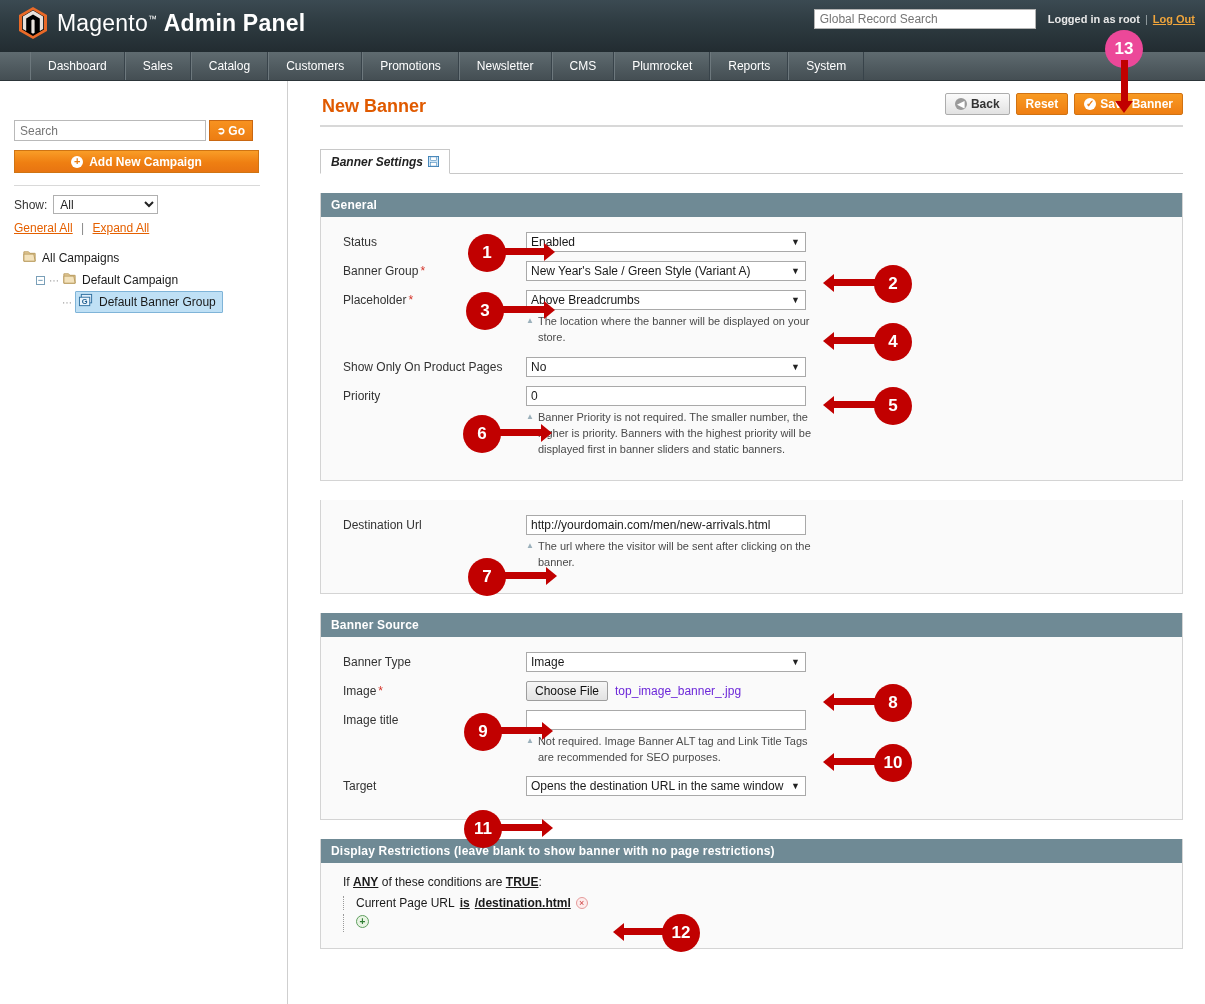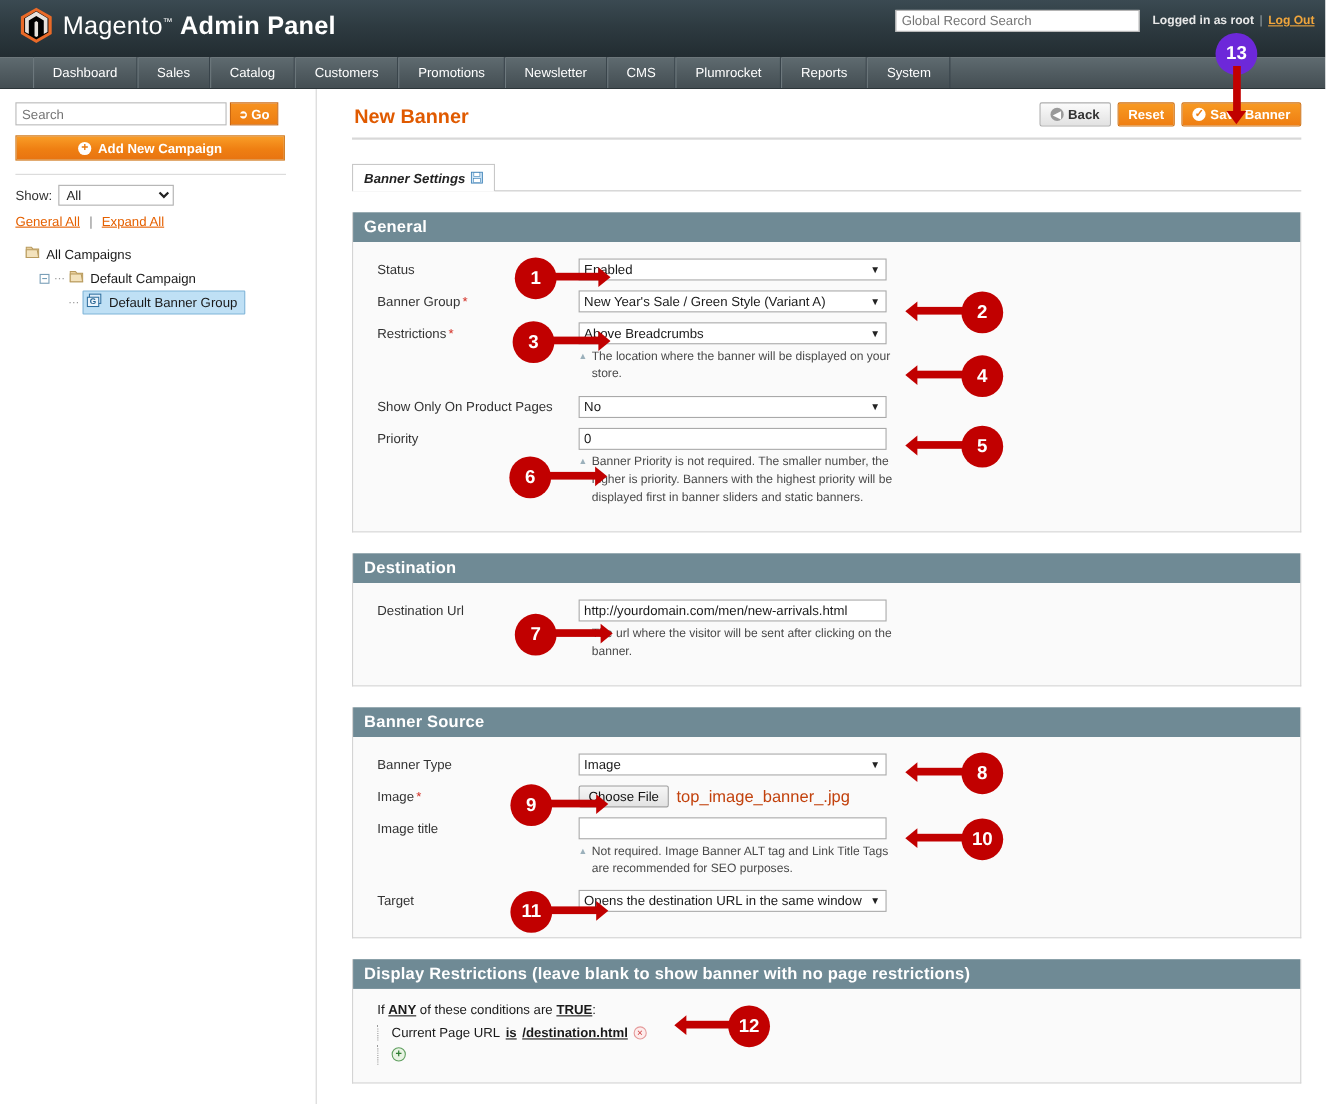--- a/index.html
+++ b/index.html
@@ -52,21 +52,21 @@
 
   
   .page{ display:flex; width:1205px; height:923px; }
   .sidebar{
     width:288px; border-right:1px solid #cfcfcf; background:#fff;
     padding:12px 16px 0 14px; position:relative;
   }
   .content{ flex:1; background:#fff; padding:12px 22px 0 32px; position:relative; }
 
   
-  .searchrow{ display:flex; }
+  .searchrow{ display:flex;margin-top:27px; }
   .searchbox{
     width:192px; height:21px; border:1px solid #b9b9b9; background:#fff;
     font-size:12px; color:#9a9a9a; padding:1px 5px; font-family:"Liberation Sans",sans-serif;
   }
   .gobtn{
     margin-left:3px; height:21px; min-width:44px; padding:0 6px;
     background:linear-gradient(to bottom,#f79220 0%,#ed7d12 100%);
     border:1px solid #c96712; color:#fff; font-weight:bold; font-size:12px;
     display:flex; align-items:center; gap:3px; justify-content:center;
   }
@@ -141,21 +141,21 @@
     background:#fff; border:1px solid #c8c8c8; border-bottom:1px solid #fff;
     height:25px; display:flex; align-items:center; gap:5px; padding:0 10px;
     font-size:12px; font-style:italic; font-weight:bold; color:#222;
     position:relative; top:1px;
   }
   .floppy{ width:11px;height:11px;display:inline-block; }
 
   
   .fset{ margin-top:19px; border:1px solid #d4d4d4; border-top:none; background:#fafafa; }
   .fhead{
-    background:#6f8a95; color:#fff; font-size:15px; font-weight:bold;
+    background:#6f8a95; color:#fff; font-size:12px; font-weight:bold;
     padding:5px 10px; letter-spacing:.2px;
   }
   .fbody{ padding:15px 0 14px 0; }
   .frow{ display:flex; align-items:flex-start; margin-bottom:9px; }
   .flabel{
     width:205px; padding-left:22px; font-size:12px; color:#333;
     line-height:20px; flex:0 0 auto;
   }
   .req{ color:#d4342a; margin-left:2px; }
   .fctl{ flex:1 1 auto; }
@@ -177,21 +177,21 @@
   }
   .hint .tri{ color:#9bb0bb; font-size:8px; line-height:16px; flex:0 0 auto; }
 
   .filerow{ display:flex; align-items:center; gap:7px; }
   .choosefile{
     height:20px; padding:0 8px; font-size:12px;
     background:linear-gradient(to bottom,#f6f6f6 0%,#e2e2e2 100%);
     border:1px solid #9d9d9d; border-radius:2px; color:#111;
     display:flex; align-items:center;
   }
-  .fname{ font-size:15px; color:#c2410c; }
+  .fname{ font-size:12px; color:#6d28d9; }
 
   
   .dr-body{ padding:12px 0 16px 22px; font-size:12px; color:#1a1a1a; }
   .dr-line1 u{ font-weight:bold; }
   .dr-cond{
     margin-top:7px; padding-left:12px; border-left:1px dotted #9a9a9a;
     display:flex; align-items:center; gap:5px;
   }
   .dr-cond u{ font-weight:bold; }
   .x-circ{
@@ -396,21 +396,21 @@
           <div class="fctl">
             <div class="sel">
               <span>New Year's Sale / Green Style (Variant A)</span>
               <span class="caret">▼</span>
             </div>
           </div>
         </div>
 
         <div class="frow">
           <div class="flabel">
-            <span>Restrictions</span><span class="req">*</span>
+            <span>Placeholder</span><span class="req">*</span>
           </div>
           <div class="fctl">
             <div class="sel">
               <span>Above Breadcrumbs</span>
               <span class="caret">▼</span>
             </div>
             <div class="hint">
               <span class="tri">▲</span>
               <span>The location where the banner will be displayed on your store.</span>
             </div>
@@ -439,21 +439,20 @@
               <span class="tri">▲</span>
               <span>Banner Priority is not required. The smaller number, the higher is priority. Banners with the highest priority will be displayed first in banner sliders and static banners.</span>
             </div>
           </div>
         </div>
 
       </div>
     </div>
 
     <div class="fset">
-      <div class="fhead">Destination</div>
       <div class="fbody">
         <div class="frow">
           <div class="flabel">
             <span>Destination Url</span>
           </div>
           <div class="fctl">
             <input class="inp" type="text" value="http://yourdomain.com/men/new-arrivals.html" style="">
             <div class="hint">
               <span class="tri">▲</span>
               <span>The url where the visitor will be sent after clicking on the banner.</span>
@@ -680,21 +679,21 @@
         <div class="headL" style="left: -9px; border-right: 11px solid rgb(193, 0, 0);"></div>
     </div>
     <div class="cal-circ" style="position: absolute; left: 40px; top: 0px; background: rgb(193, 0, 0);">
         <span>12</span>
       </div>
   </div>
 </div>
 
 <div class="cal" style="left:1105px; top:30px;">
   <div style="position:relative;width:40px;height:100px;">
-    <div class="cal-circ" style="background: #6d28d9;">
+    <div class="cal-circ" style="background: #ec4899;">
         <span>13</span>
       </div>
     <div class="arrow-v" style="left:15px; top:30px; height:42px;">
       <div class="shaftv" style="background: rgb(193, 0, 0);"></div>
         <div class="headD" style="border-top: 12px solid rgb(193, 0, 0);"></div>
     </div>
   </div>
 </div>
 
 </body></html>

